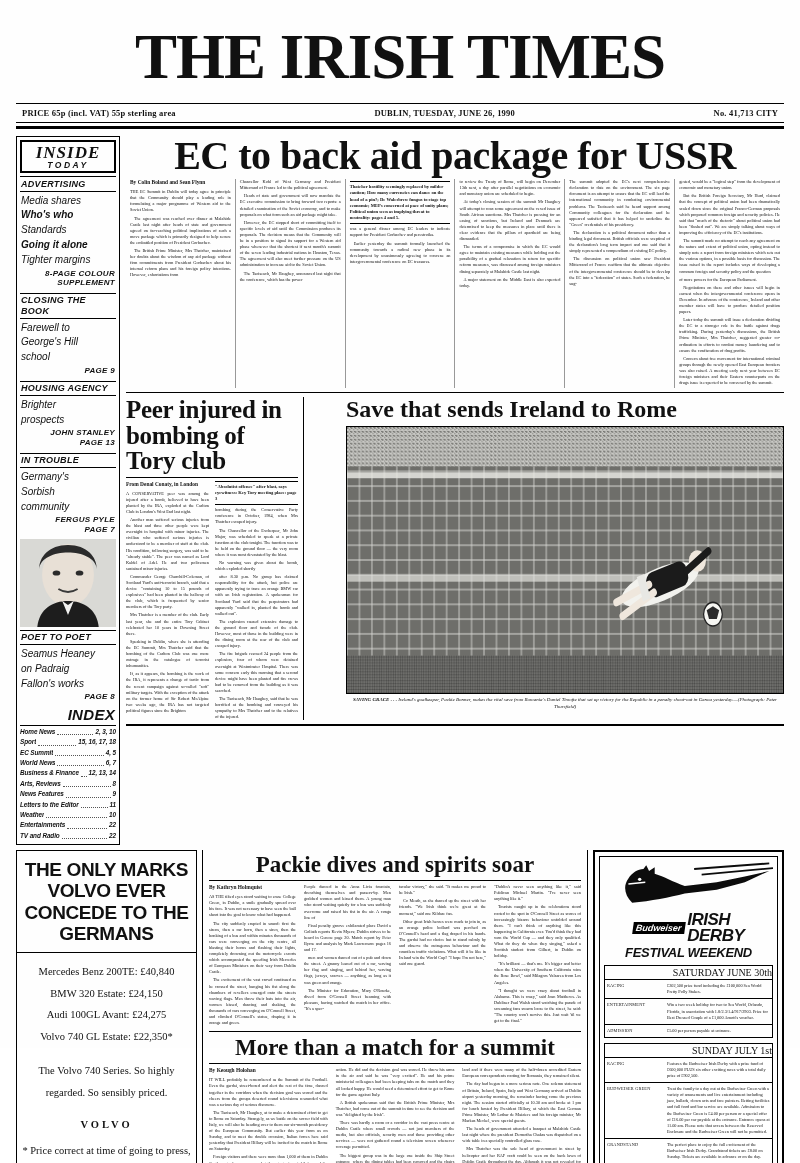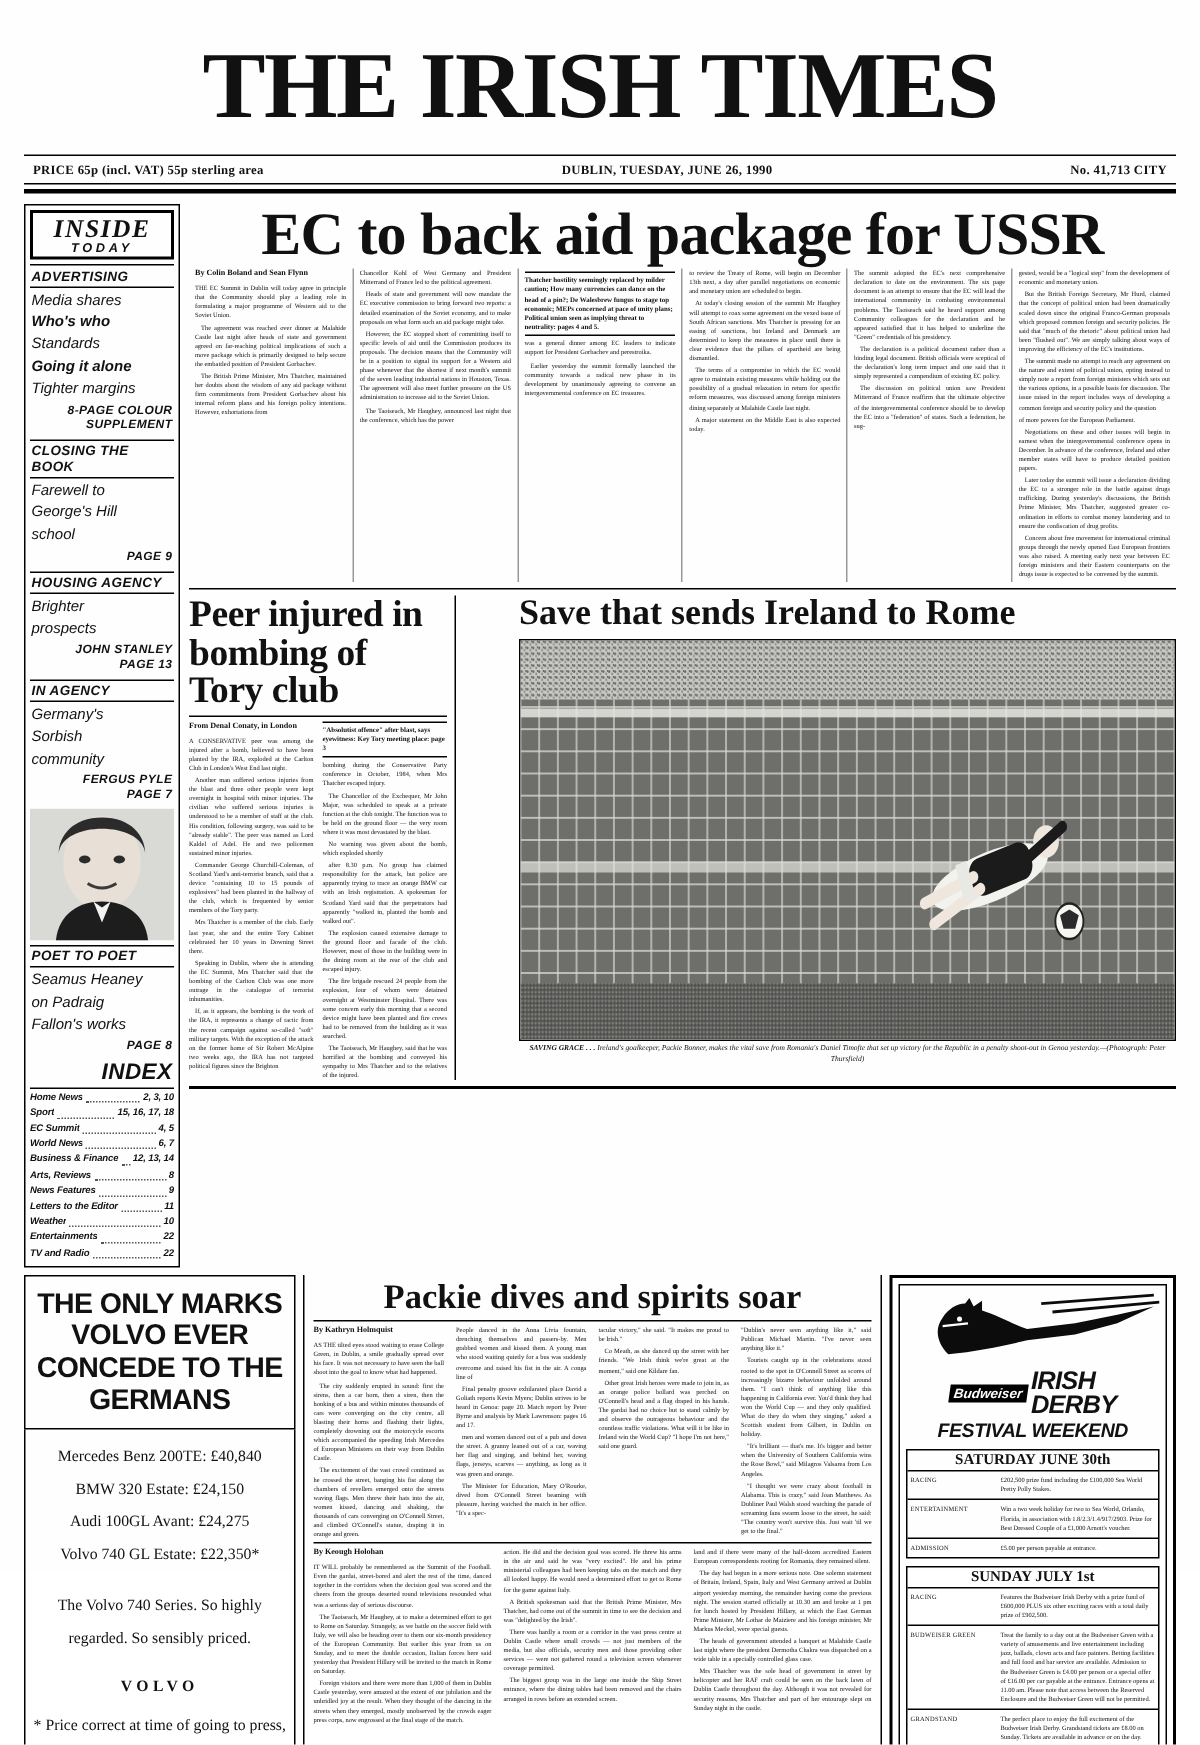--- a/index.html
+++ b/index.html
@@ -96,21 +96,21 @@
   .derby{border:2.5px solid #000;padding:4px;}
   .derby-inner{border:1px solid #000;padding:5px 4px;}
   .derby-logo{display:flex;align-items:center;justify-content:center;gap:3px;}
   .bud-badge{font-family:"Liberation Sans",sans-serif;font-weight:bold;font-size:9px;
      background:#000;color:#fff;padding:1px 3px;transform:skewX(-8deg);font-style:italic;}
   .derby-title{font-family:"Liberation Sans",sans-serif;font-weight:bold;font-style:italic;
      font-size:17px;line-height:.92;text-align:left;letter-spacing:-.5px;}
   .derby-fest{font-family:"Liberation Sans",sans-serif;font-weight:bold;font-style:italic;
      font-size:13px;text-align:center;margin-top:2px;letter-spacing:-.3px;}
   .derby-day{border:1px solid #000;margin-top:5px;}
-  .derby-day .dh{font-weight:bold;font-size:10px;text-align:center;border-bottom:1px solid #000;
+  .derby-day .dh{font-weight:normal;font-size:10px;text-align:right;border-bottom:1px solid #000;
      padding:1px 0;}
   .derby-row{display:flex;border-bottom:.6px solid #000;}
   .derby-row:last-child{border-bottom:none;}
   .derby-row .k{width:56px;flex:0 0 56px;font-size:4.3px;font-family:"Liberation Serif",serif;
      padding:3px 2px;line-height:1.3;letter-spacing:.2px;}
   .derby-row .v{flex:1;font-size:4.3px;padding:3px 2px;line-height:1.42;}
 </style>
 </head>
 <body>
 
@@ -147,21 +147,21 @@
           <div class="sb-item">Farewell to</div>
           <div class="sb-item">George's Hill</div>
           <div class="sb-item">school</div>
           <div class="sb-credit">PAGE 9</div>
           <div class="sb-head">HOUSING
 AGENCY</div>
           <div class="sb-item">Brighter</div>
           <div class="sb-item">prospects</div>
           <div class="sb-credit">JOHN STANLEY
 PAGE 13</div>
-          <div class="sb-head">IN AGENCY</div>
+          <div class="sb-head">IN TROUBLE</div>
           <div class="sb-item">Germany's</div>
           <div class="sb-item">Sorbish</div>
           <div class="sb-item">community</div>
           <div class="sb-credit">FERGUS PYLE
 PAGE 7</div>
           <svg class="sb-photo" viewBox="0 0 100 88" preserveAspectRatio="none">
             <rect width="100" height="88" fill="#d9d9d5"></rect>
             <ellipse cx="50" cy="36" rx="27" ry="31" fill="#e8e0d6"></ellipse>
             <path d="M20 30 C22 8 78 8 80 30 C80 18 70 6 50 6 C30 6 20 18 20 30 Z" fill="#2b2b2b"></path>
             <ellipse cx="38" cy="34" rx="4" ry="2.6" fill="#2b2b2b"></ellipse>
@@ -419,20 +419,21 @@
         <div style="flex:1;padding-left:4px;">
             <div class="cols" id="pk-c4" style="column-count:1;">
               <p class="first">"Dublin's never seen anything like it," said Publican Michael Martin. "I've never seen anything like it."</p>
               <p>Tourists caught up in the celebrations stood rooted to the spot in O'Connell Street as scores of increasingly bizarre behaviour unfolded around them. "I can't think of anything like this happening in California ever. You'd think they had won the World Cup — and they only qualified. What do they do when they singing," asked a Scottish student from Gilbert, in Dublin on holiday.</p>
               <p>"It's brilliant — that's me. It's bigger and better when the University of Southern California wins the Rose Bowl," said Milagros Valsarea from Los Angeles.</p>
               <p>"I thought we were crazy about football in Alabama. This is crazy," said Joan Matthews. As Dubliner Paul Walsh stood watching the parade of screaming fans swarm loose to the street, he said: "The country won't survive this. Just wait 'til we get to the final."</p>
             </div>
           </div>
       </div>
 
+      <div class="hl-sec" style="border-top:1.2px solid #000;padding-top:4px;">More than a match for a summit</div>
       <div style="border-top:1.2px solid #000;margin-bottom:3px;"></div>
       <div style="display:flex;">
         <div style="flex:1;padding-right:4px;">
           <div class="byline">By Keough Holohan</div>
           <div class="cols" id="sm-c1" style="column-count:1;">
               <p class="first">IT WILL probably be remembered as the Summit of the Football. Even the gardai, street-bored and alert the rest of the time, danced together in the corridors when the decision goal was scored and the cheers from the groups deserted round televisions resounded what was a serious day of serious discourse.</p>
               <p>The Taoiseach, Mr Haughey, at to make a determined effort to get to Rome on Saturday. Strangely, as we battle on the soccer field with Italy, we will also be heading over to them our six-month presidency of the European Community. But earlier this year from us on Sunday, and to meet the double occasion, Italian forces here said yesterday that President Hillary will be invited to the match in Rome on Saturday.</p>
               <p>Foreign visitors and there were more than 1,000 of them in Dublin Castle yesterday, were amazed at the extent of our jubilation and the unbridled joy at the result. When they thought of the dancing in the streets when they emerged, mostly unobserved by the crowds eager press corps, now engrossed at the final stage of the match.</p>
             </div>
         </div>

